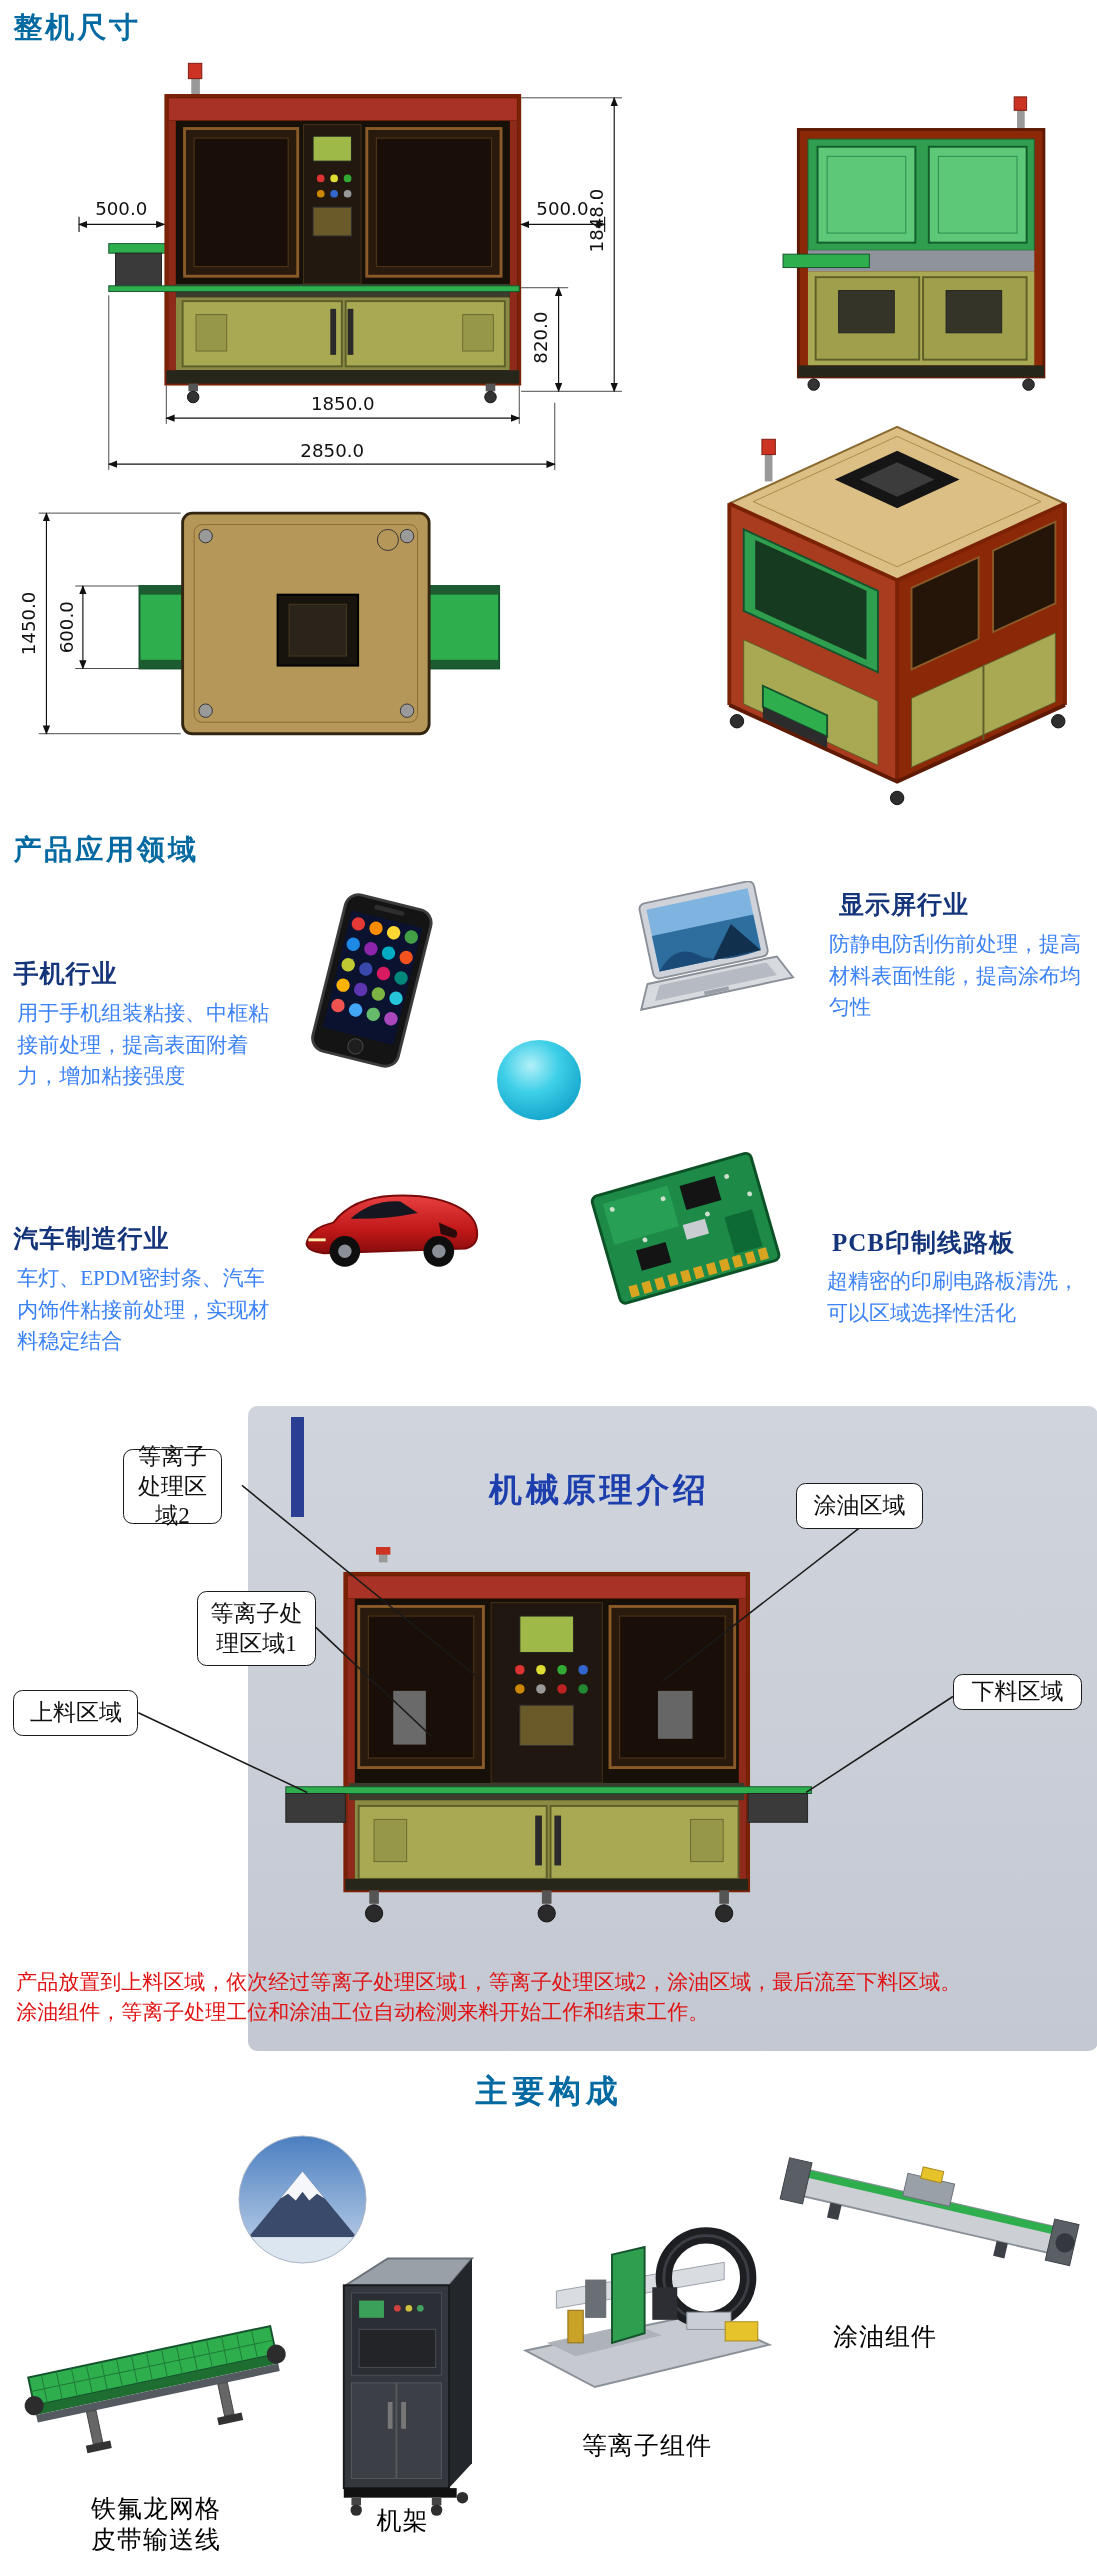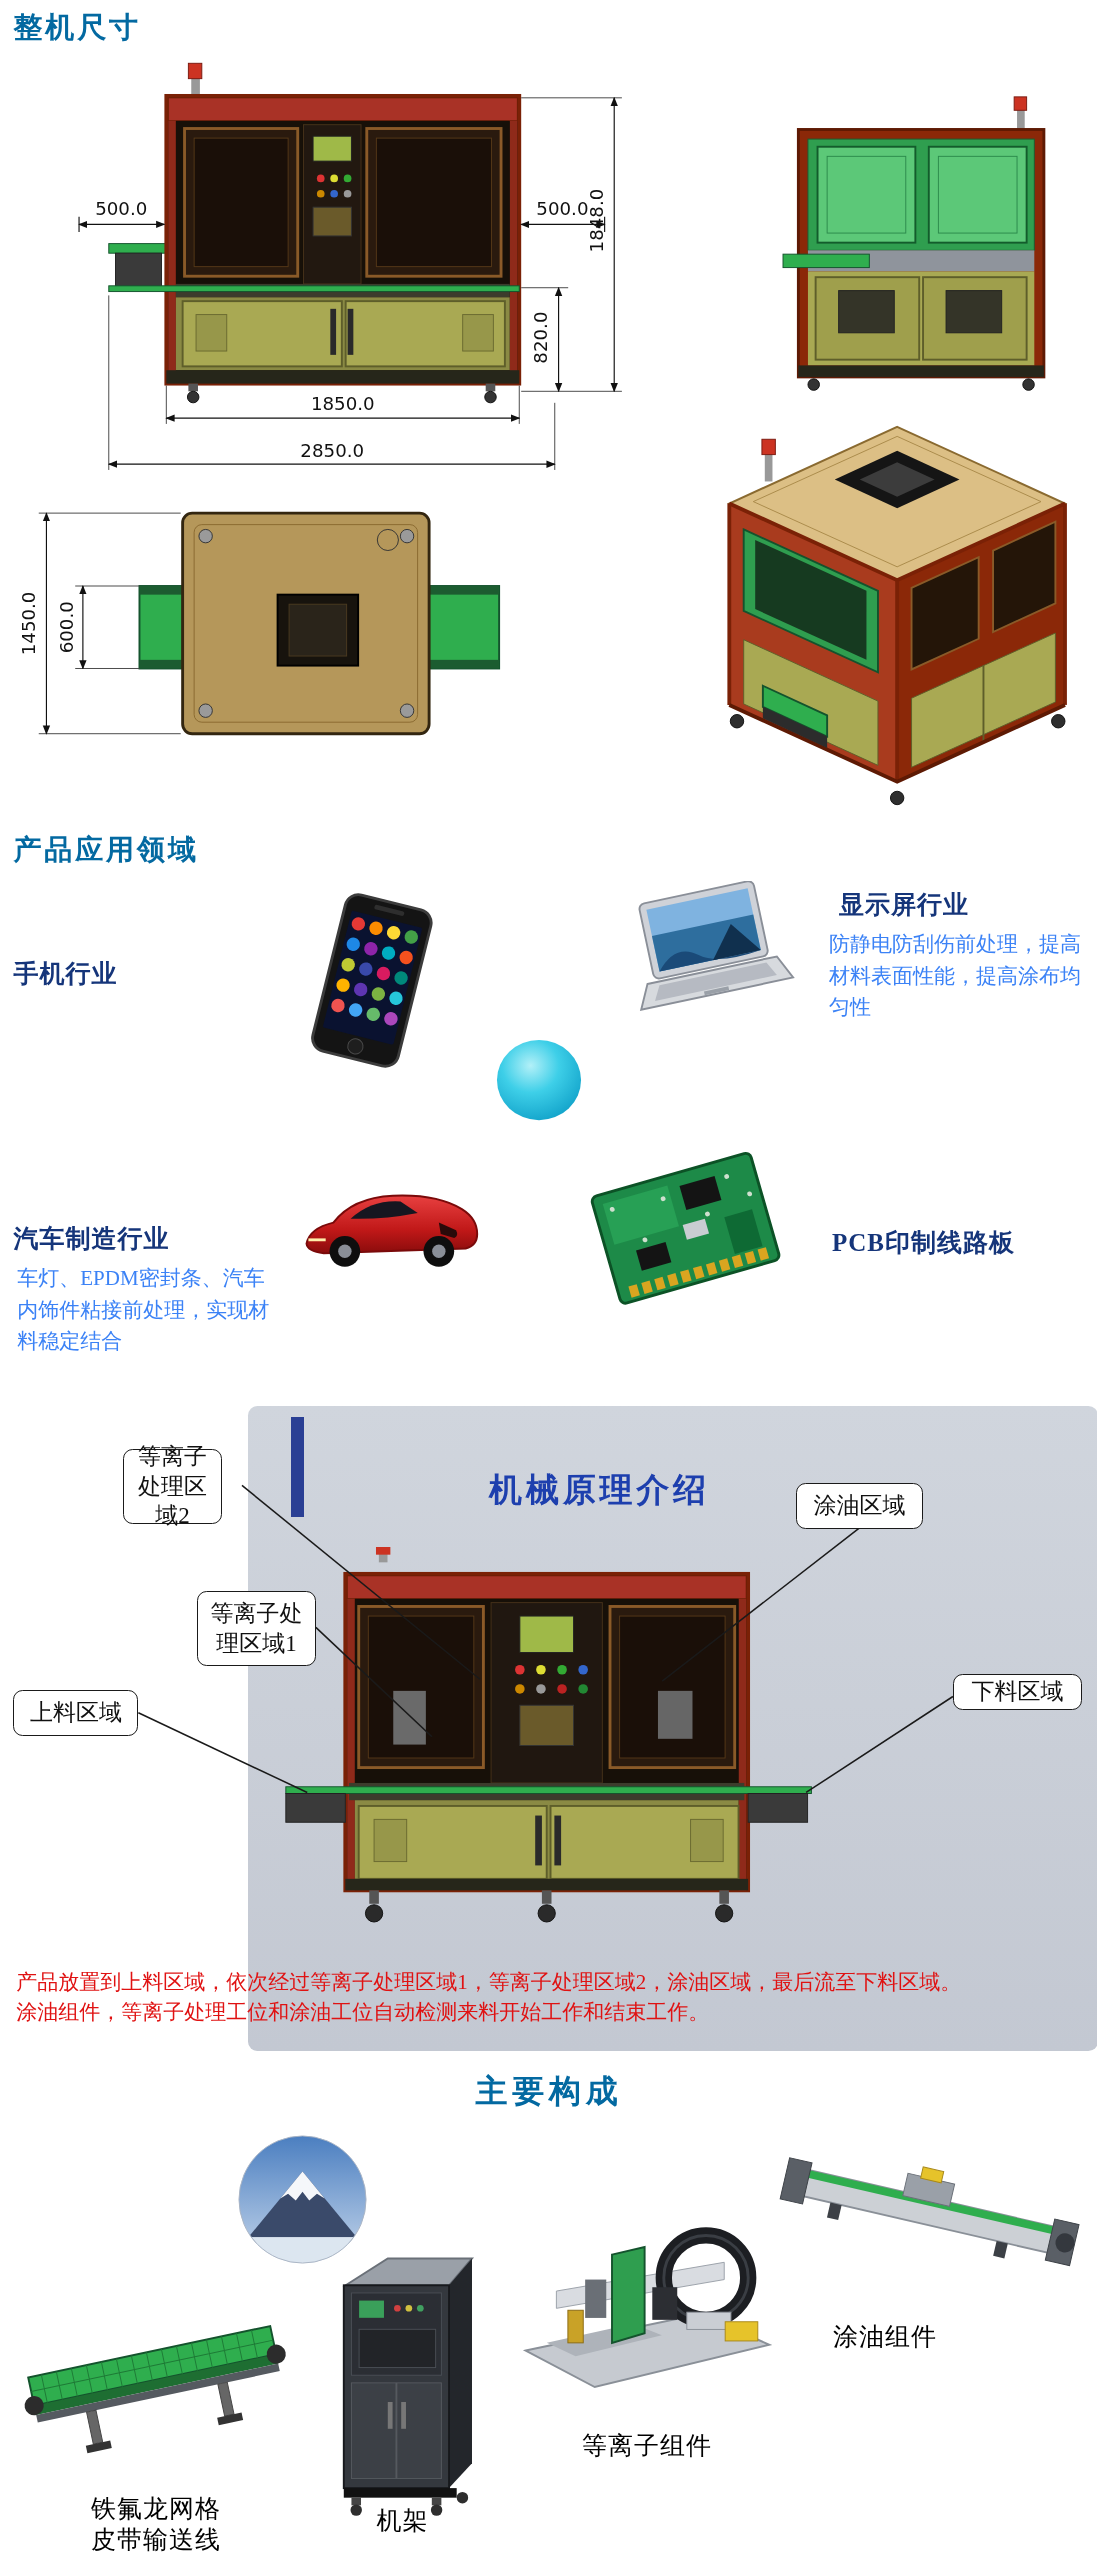--- a/index.html
+++ b/index.html
@@ -184,25 +184,27 @@
       <circle cx="1103" cy="752" r="7" fill="#2e2e2e" stroke="#111"></circle>
     </g>
   </svg>
 
   <h2 class="sec-title" style="left:13.4px; top:831px; font-size:28px;">产品应用领域</h2>
 
   <div class="app-title" style="left:839px; top:888px;">显示屏行业</div>
   <div class="app-desc" style="left:829px; top:929px; width:257px;">防静电防刮伤前处理，提高材料表面性能，提高涂布均匀性</div>
 
   <div class="app-title" style="left:13.4px; top:957px;">手机行业</div>
+  <div class="app-desc" style="left:17.3px; top:998px; width:255px;">用于手机组装粘接、中框粘接前处理，提高表面附着力，增加粘接强度</div>
 
   <div class="app-title" style="left:13.4px; top:1222px;">汽车制造行业</div>
   <div class="app-desc" style="left:17.3px; top:1263px; width:255px;">车灯、EPDM密封条、汽车内饰件粘接前处理，实现材料稳定结合</div>
 
   <div class="app-title" style="left:832px; top:1226px;">PCB印制线路板</div>
+  <div class="app-desc" style="left:827px; top:1266px; width:261px;">超精密的印刷电路板清洗，可以区域选择性活化</div>
 
   <svg class="abs" style="left:293px; top:892px;" width="154" height="177" viewBox="0 0 160 185">
     <g transform="rotate(14 80 92)">
       <rect x="36" y="8" width="92" height="168" rx="14" fill="#141414" stroke="#3c3c3c" stroke-width="3"></rect>
       <rect x="44" y="26" width="76" height="126" rx="2" fill="#0a1230"></rect>
       <rect x="66" y="14" width="32" height="5" rx="2.5" fill="#2e2e2e"></rect>
       <circle cx="82" cy="163" r="8" fill="#1e1e1e" stroke="#4a4a4a"></circle>
       <circle cx="54" cy="38" r="7" fill="#e53935"></circle>
         <circle cx="73" cy="38" r="7" fill="#fb8c00"></circle>
         <circle cx="92" cy="38" r="7" fill="#fdd835"></circle>

